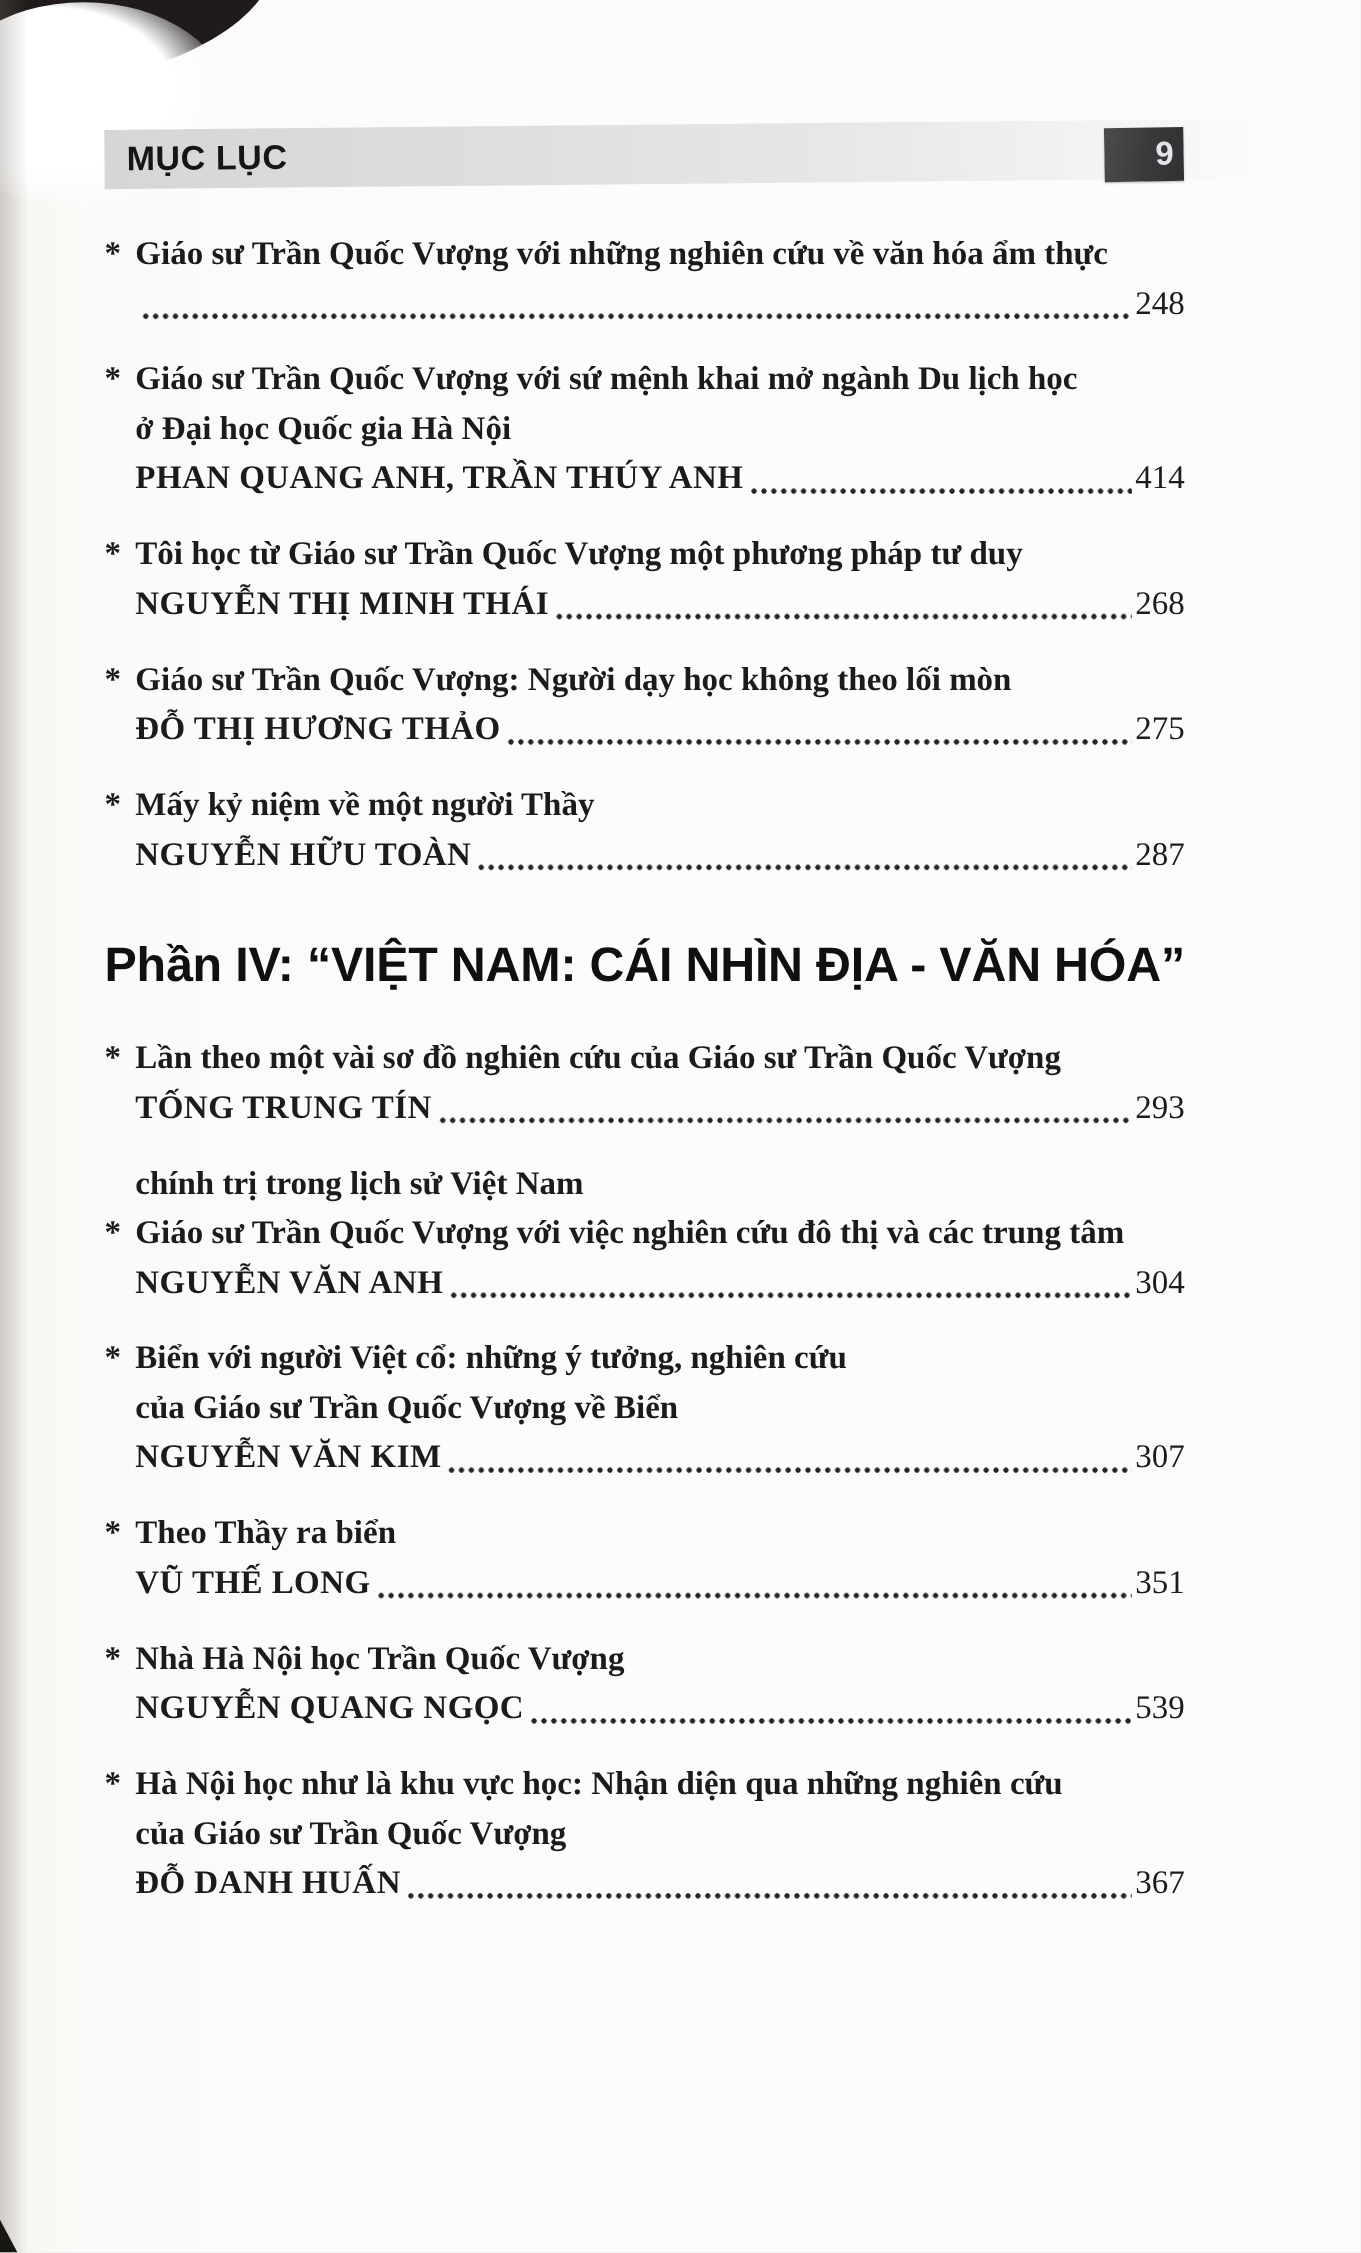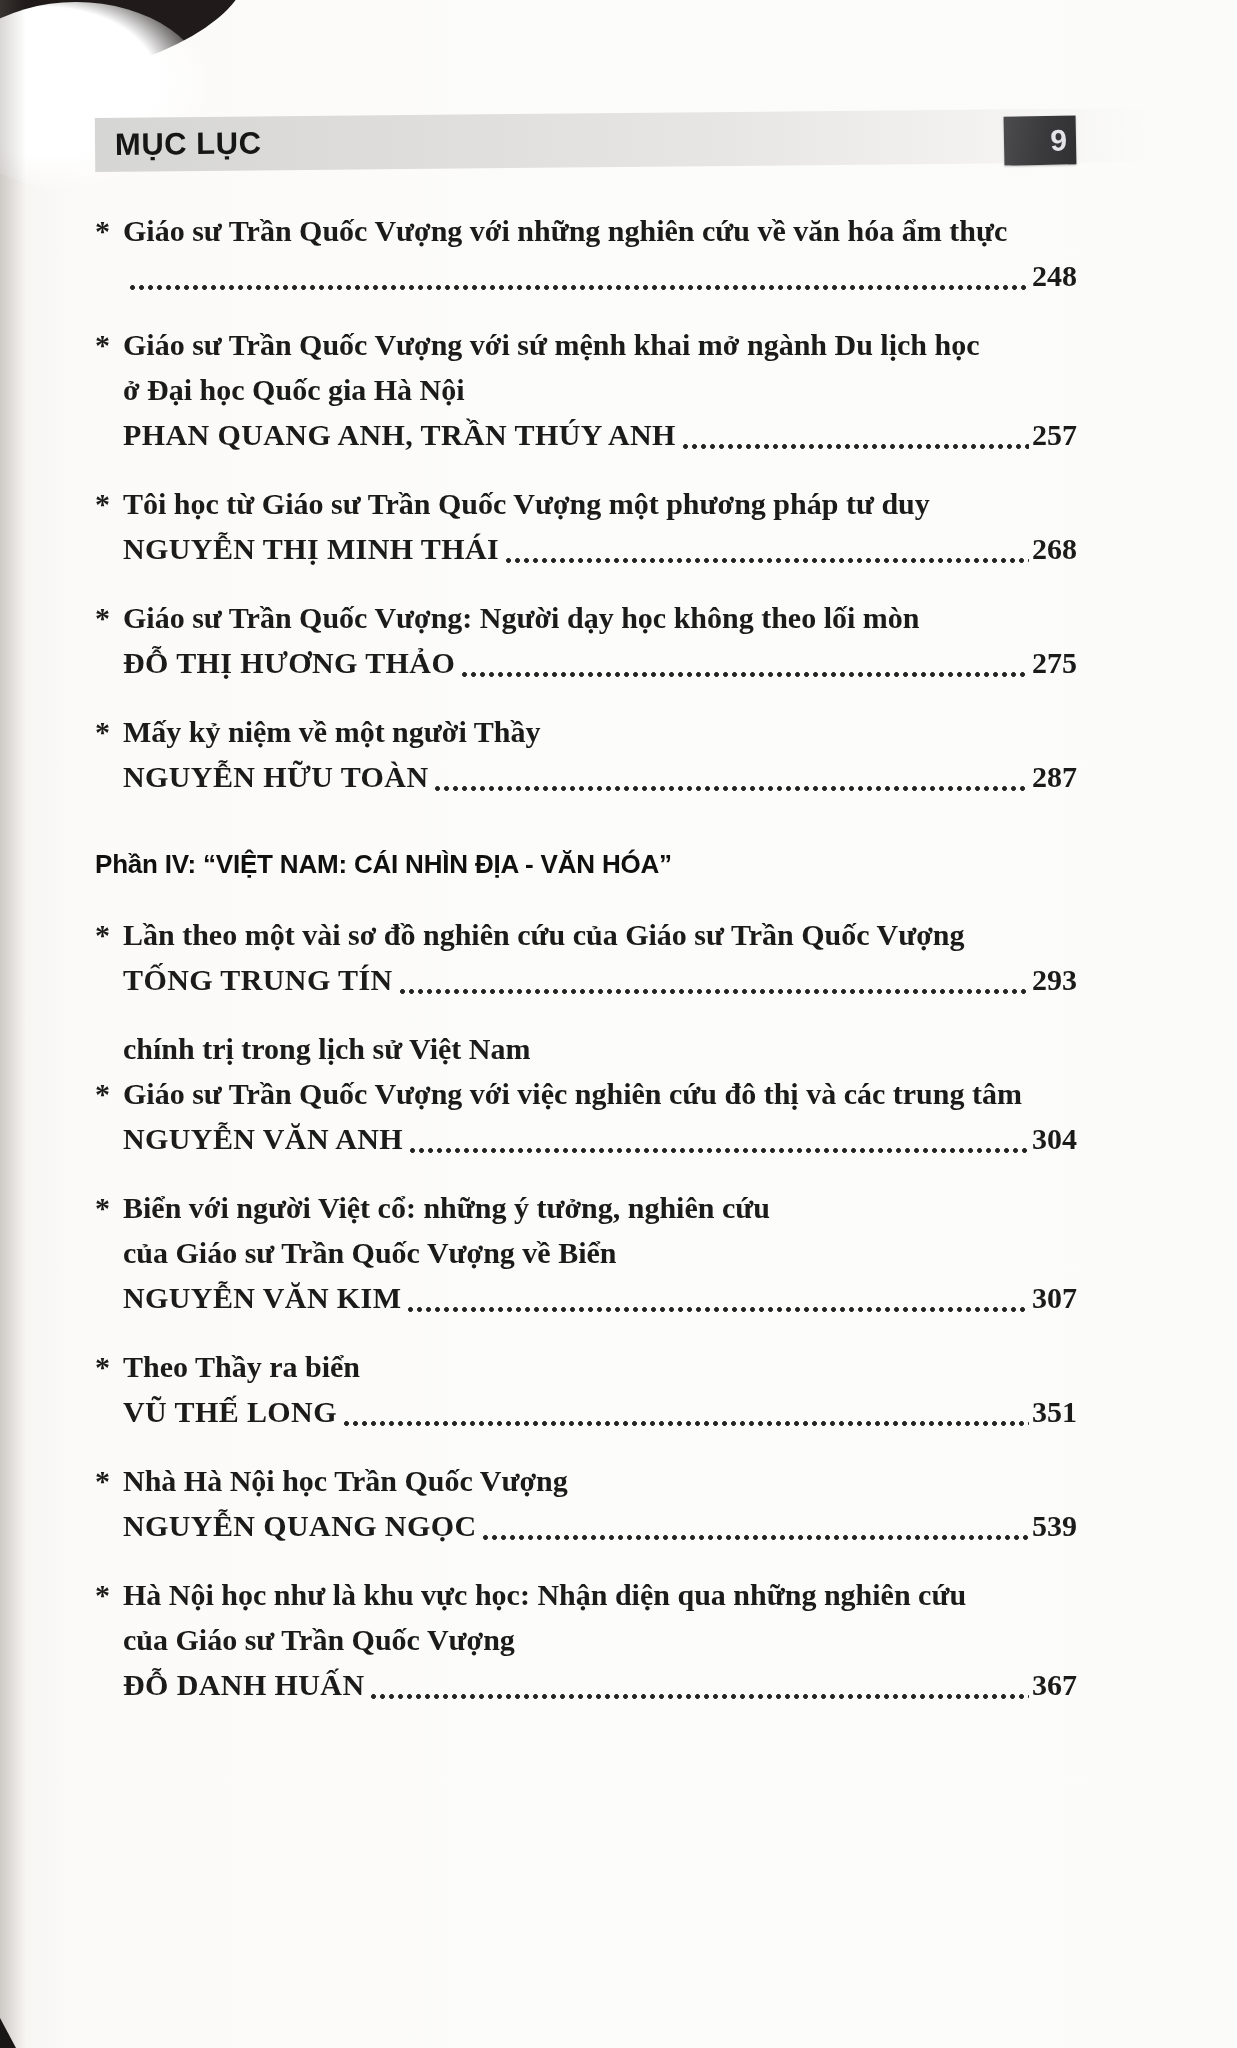--- a/index.html
+++ b/index.html
@@ -86,24 +86,24 @@
     transform:rotate(-0.3deg);
   }
   .leader{
     flex:1;height:7px;min-width:40px;
     margin:0 3px 7px 5px;align-self:flex-end;
     background-image:radial-gradient(circle, #242424 2.1px, rgba(0,0,0,0) 2.7px);
     background-size:9px 7px;
     background-position:0 50%;
     background-repeat:repeat-x;
   }
-  .pnum{font-weight:700;}
+  .pnum{font-weight:400;}
   .section-heading{
     font-family:"Liberation Sans", sans-serif;
-    font-weight:bold;font-size:26px;color:#101010;
+    font-weight:bold;font-size:44px;color:#101010;
     margin:46px 0 28px 0;
     letter-spacing:-0.2px;
     white-space:nowrap;
   }
 </style>
 </head>
 <body>
 
 <div class="page">
 
@@ -133,21 +133,21 @@
     </div>
 
     <div class="entry">
       <div class="title-lines">
             <div class="line first"><span class="ast">*</span>Giáo sư Trần Quốc Vượng với sứ mệnh khai mở ngành Du lịch học</div>
             <div class="line cont">ở Đại học Quốc gia Hà Nội</div>
           </div>
       <div class="author-line">
         <span class="author">PHAN QUANG ANH, TRẦN THÚY ANH</span>
         <span class="leader"></span>
-        <span class="pnum">257</span>
+        <span class="pnum">414</span>
       </div>
     </div>
 
     <div class="entry">
       <div class="title-lines">
             <div class="line first"><span class="ast">*</span>Tôi học từ Giáo sư Trần Quốc Vượng một phương pháp tư duy</div>
           </div>
       <div class="author-line">
         <span class="author">NGUYỄN THỊ MINH THÁI</span>
         <span class="leader"></span>

